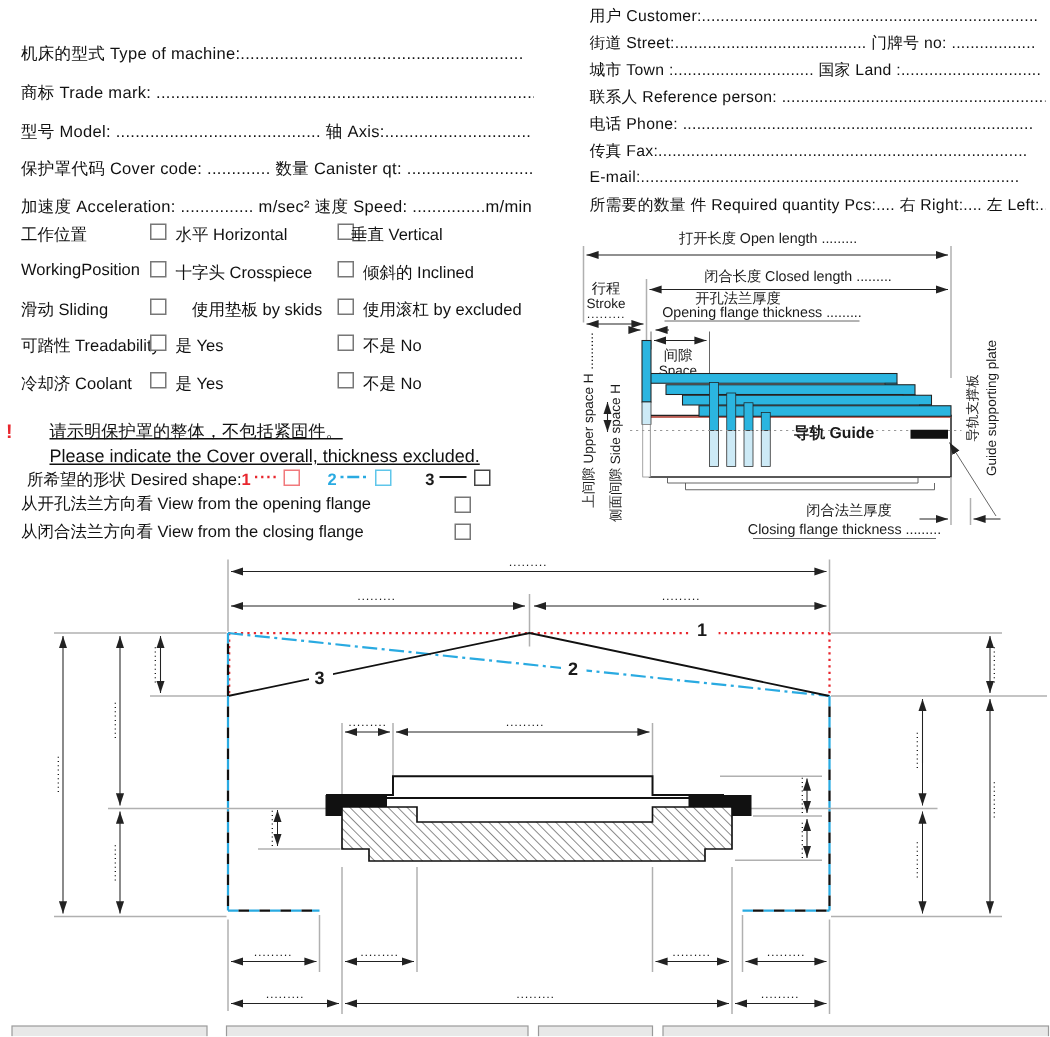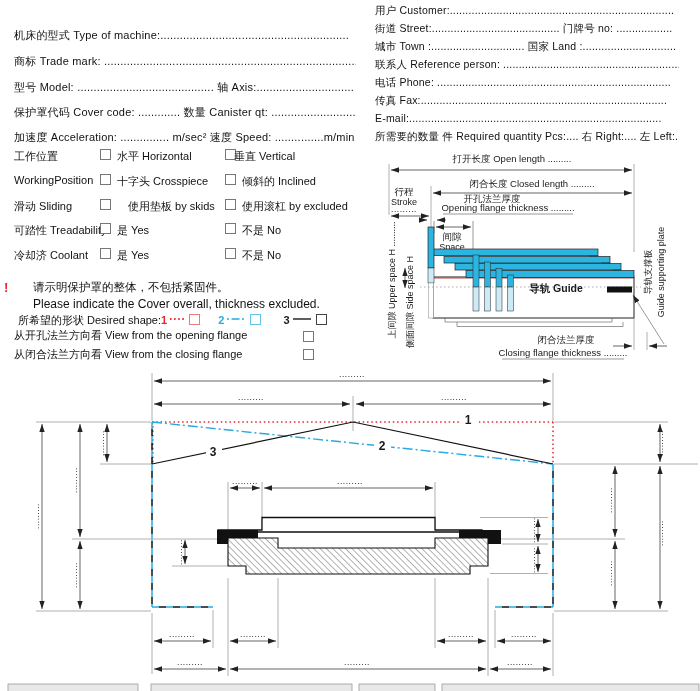--- a/index.html
+++ b/index.html
@@ -1,26 +1,26 @@
 <!DOCTYPE html>
 <html><head>
 <meta charset="utf-8">
 <style>
   html,body{margin:0;padding:0;background:#fff;}
   .page{position:relative;width:700px;height:691px;background:#fff;overflow:hidden;
         font-family:"Liberation Sans","DejaVu Sans",sans-serif;color:#111;}
   .abs{position:absolute;white-space:nowrap;}
   .fl-line{left:14px;font-size:11px;max-width:342px;overflow:hidden;letter-spacing:.2px;}
-  .fr-line{left:375px;font-size:10.5px;max-width:304px;overflow:hidden;letter-spacing:.2px;}
+  .fr-line{left:393px;font-size:10.5px;max-width:304px;overflow:hidden;letter-spacing:.2px;}
   .cbrow{font-size:11px;}
   .cb{display:inline-block;width:9px;height:9px;border:1px solid #777;background:#fff;vertical-align:-1px;}
   .cb.red{border-color:#f1797c;}
   .cb.cyan{border-color:#5fc6ea;}
   .cb.black{border-color:#444;}
-  .note{font-size:11.5px;}
+  .note{font-size:11.5px;text-decoration:underline;}
   .shape-num{font-weight:bold;font-size:11px;}
   .ls{display:inline-block;vertical-align:2px;margin:0 4px 0 2px;}
   .bang{color:#e8262d;font-weight:bold;font-size:13px;}
   svg text{font-family:"Liberation Sans","DejaVu Sans",sans-serif;fill:#1a1a1a;}
   .dim{stroke:#222;stroke-width:.7;fill:none;}
   .gray{stroke:#b0b0b0;stroke-width:1;fill:none;}
   .thin{stroke:#555;stroke-width:.6;fill:none;}
   .dimtxt{font-size:8.5px;letter-spacing:.5px;}
   .lbl{font-size:9.5px;}
   .lbl-s{font-size:9px;}

